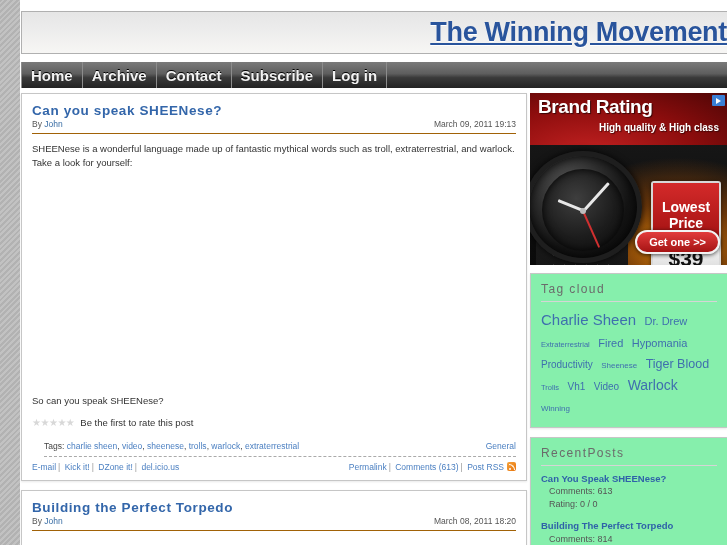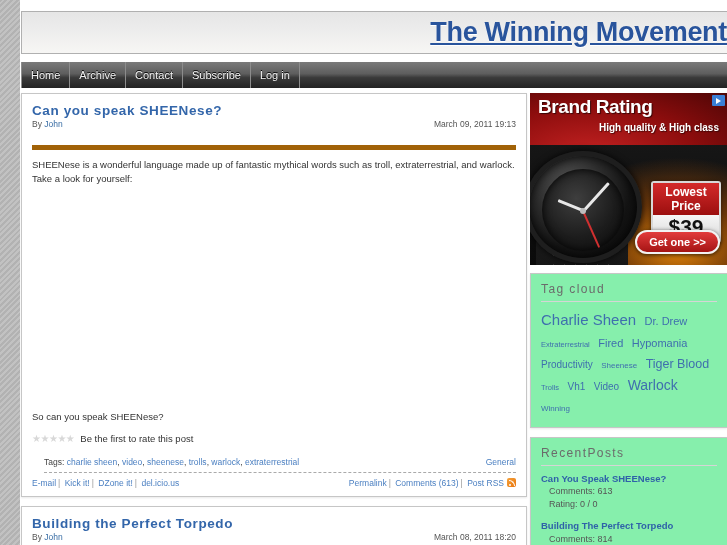--- a/index.html
+++ b/index.html
@@ -52,22 +52,22 @@
     width: 706px; height: 26px;
     background: linear-gradient(to bottom, #7a7a7a 0%, #5e5e5e 45%, #3a3a3a 60%, #232323 100%);
     display: flex;
     align-items: stretch;
   }
   .nav-item {
     display: flex;
     align-items: center;
     justify-content: center;
     padding: 0 9px;
-    font-size: 11px;
-    font-weight: normal;
+    font-size: 15px;
+    font-weight: bold;
     color: #f2f2f2;
     border-right: 1px solid #8c8c8c;
     white-space: nowrap;
     cursor: pointer;
     text-shadow: 0 -1px 0 #000;
   }
   .nav-item:first-child { border-left: 1px solid #8c8c8c; }
   
   .content {
     position: absolute;
@@ -95,22 +95,22 @@
     letter-spacing: 0.6px;
     margin: 0 0 1px 0;
     cursor: pointer;
   }
   .post-meta {
     display: flex;
     justify-content: space-between;
     align-items: baseline;
     font-size: 8.5px;
     color: #555;
-    border-bottom: 5px solid #a16207;
-    padding-bottom: 16px;
+    border-bottom: 1px solid #a16207;
+    padding-bottom: 4px;
     margin-bottom: 8px;
   }
   .post-author a { color: #3a6ea5; text-decoration: none; cursor: pointer; }
   .post-body p {
     font-size: 9.5px;
     color: #333;
     line-height: 1.45;
     margin: 0 0 9px 0;
   }
   .video-placeholder {
@@ -273,22 +273,22 @@
   .price-box {
     position: absolute; right: 6px; top: 36px;
     width: 66px;
     border: 2px solid #d8d8d8;
     border-radius: 3px;
     overflow: hidden;
     box-shadow: 0 1px 4px rgba(0,0,0,0.6);
   }
   .price-label {
     background: linear-gradient(to bottom,#d42a2a,#9c0f0f);
-    color: #fff; font-size: 12px; font-weight: bold;
-    text-align: center; padding: 2px 0;
+    color: #fff; font-size: 14px; font-weight: bold;
+    text-align: center; padding: 16px 0;
   }
   .price-value {
     background: linear-gradient(to bottom,#f6f6f6,#d8d8d8);
     color: #111; font-size: 21px; font-weight: bold;
     text-align: center; line-height: 1.05; padding: 1px 0 3px 0;
   }
   .cta {
     position: absolute; right: 7px; bottom: 11px;
     padding: 4px 12px;
     border-radius: 13px;

